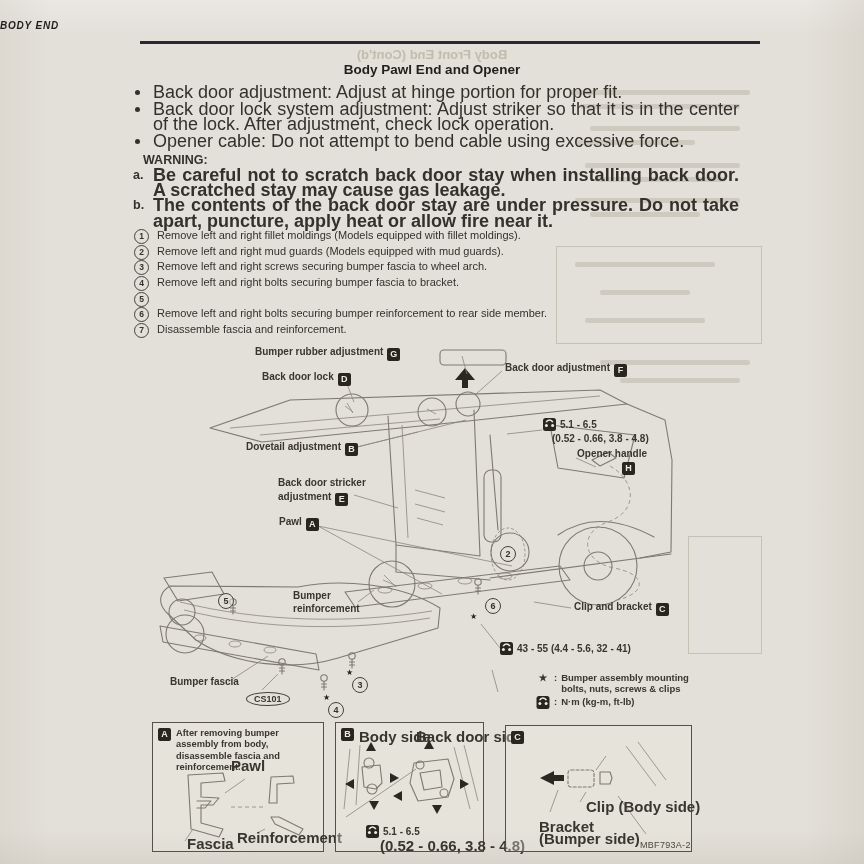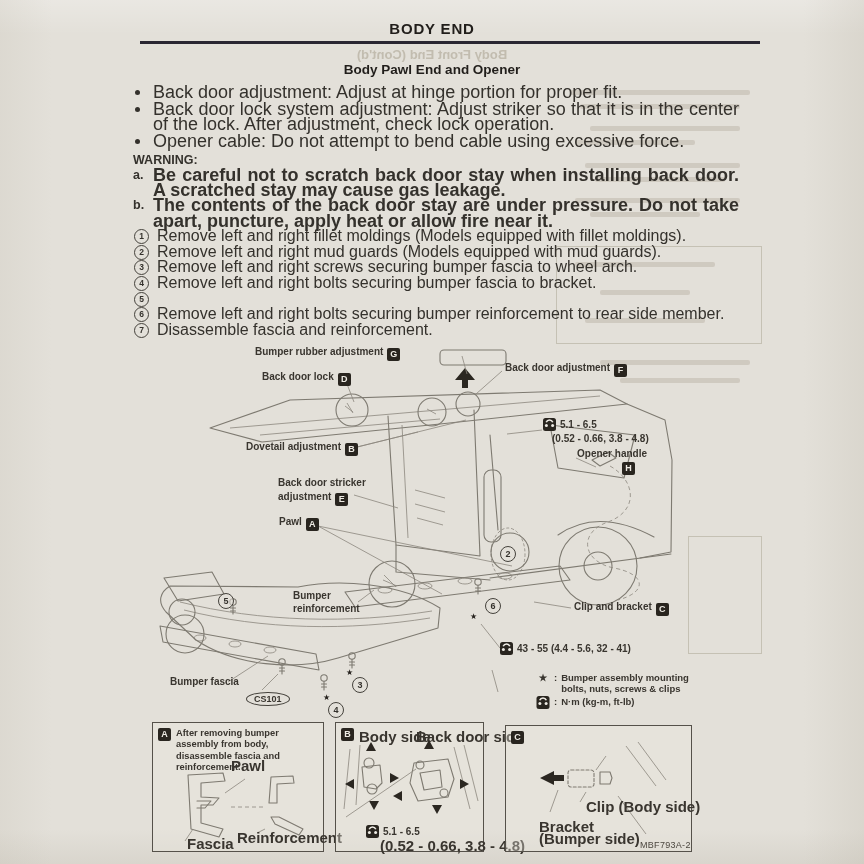--- a/index.html
+++ b/index.html
@@ -6,39 +6,39 @@
   #page{
     position:relative; width:864px; height:864px; overflow:hidden;
     background:#e3e0d9;
     background-image:
       linear-gradient(90deg, rgba(190,184,170,.18) 0, rgba(0,0,0,0) 6%, rgba(0,0,0,0) 93%, rgba(185,179,165,.22) 100%),
       linear-gradient(180deg, rgba(255,255,255,.25) 0, rgba(0,0,0,0) 4%, rgba(0,0,0,0) 96%, rgba(170,164,150,.18) 100%);
     font-family:"Liberation Sans", sans-serif; color:#34312c;
   }
   .abs{position:absolute;}
   
-  .h1{left:0; right:0; top:20px; text-align:center; font-size:15px; font-weight:bold; letter-spacing:.8px; color:#211e1b;}
+  .h1{left:0; right:0; top:20px; font-size:10px; font-weight:bold; letter-spacing:.8px; color:#211e1b;font-style:italic;}
   .rule{left:140px; top:41px; width:620px; height:3px; background:#2a2732;}
   .ghost-title{left:0; right:0; top:47px; text-align:center; font-size:13px; font-weight:bold;
     color:rgba(148,138,116,.42); transform:scaleX(-1); filter:blur(.5px);}
   .h2{left:0; right:0; top:62px; text-align:center; font-size:13.5px; font-weight:bold; color:#211e1b;}
   
   .textcol{left:133px; top:85px; width:606px;}
   .brow{display:flex; align-items:flex-start; margin:0 0 1.5px 0;}
   .bdot{flex:0 0 5px; width:5px; height:5px; border-radius:50%; background:#34312c; margin:5px 13px 0 2px;}
   .btxt{font-size:18px; line-height:15.4px; text-align:justify;}
   .bold{font-weight:bold;}
-  .wlabel{font-size:12.5px; font-weight:bold; margin:3px 0 1px 0;}
+  .wlabel{font-size:12.5px; font-weight:bold; margin:3px 0 1px 10px;}
   .wrow{display:flex; align-items:flex-start; font-weight:bold;}
   .wid{flex:0 0 20px; font-size:12.5px; line-height:15.4px;}
   .rheading{font-size:12.5px; font-weight:bold; margin:9px 0 5px 0; color:#211e1b;}
   .srow{display:flex; align-items:flex-start; margin-bottom:.6px;}
   .snum{flex:0 0 13px; width:13px; height:13px; border:1.1px solid #45423c; border-radius:50%;
     font-size:8.5px; line-height:13px; text-align:center; font-weight:bold; margin:0 8px 0 1px; color:#34312c;}
-  .stxt{font-size:16px; line-height:13.9px;}
+  .stxt{font-size:11px; line-height:13.9px;}
   
   .lbl{position:absolute; font-size:10px; font-weight:bold; color:#39352f; white-space:nowrap;}
   .key{display:inline-block; width:13px; height:13px; background:#29251f; color:#eeebe4;
     font-size:9px; line-height:13px; font-weight:bold; text-align:center; border-radius:2px;
     vertical-align:-2px; margin-left:4px;}
   .keysolo{position:absolute; width:13px; height:13px; background:#29251f; color:#eeebe4;
     font-size:9px; line-height:13px; font-weight:bold; text-align:center; border-radius:2px;}
   .torq{position:absolute; display:flex; align-items:center; gap:4px; font-size:10px; font-weight:bold; color:#39352f; white-space:nowrap;}
   .ticon{width:13px; height:13px; flex:0 0 13px;}
   .circnum{position:absolute; width:14px; height:14px; border:1.1px solid #45423c; border-radius:50%;

